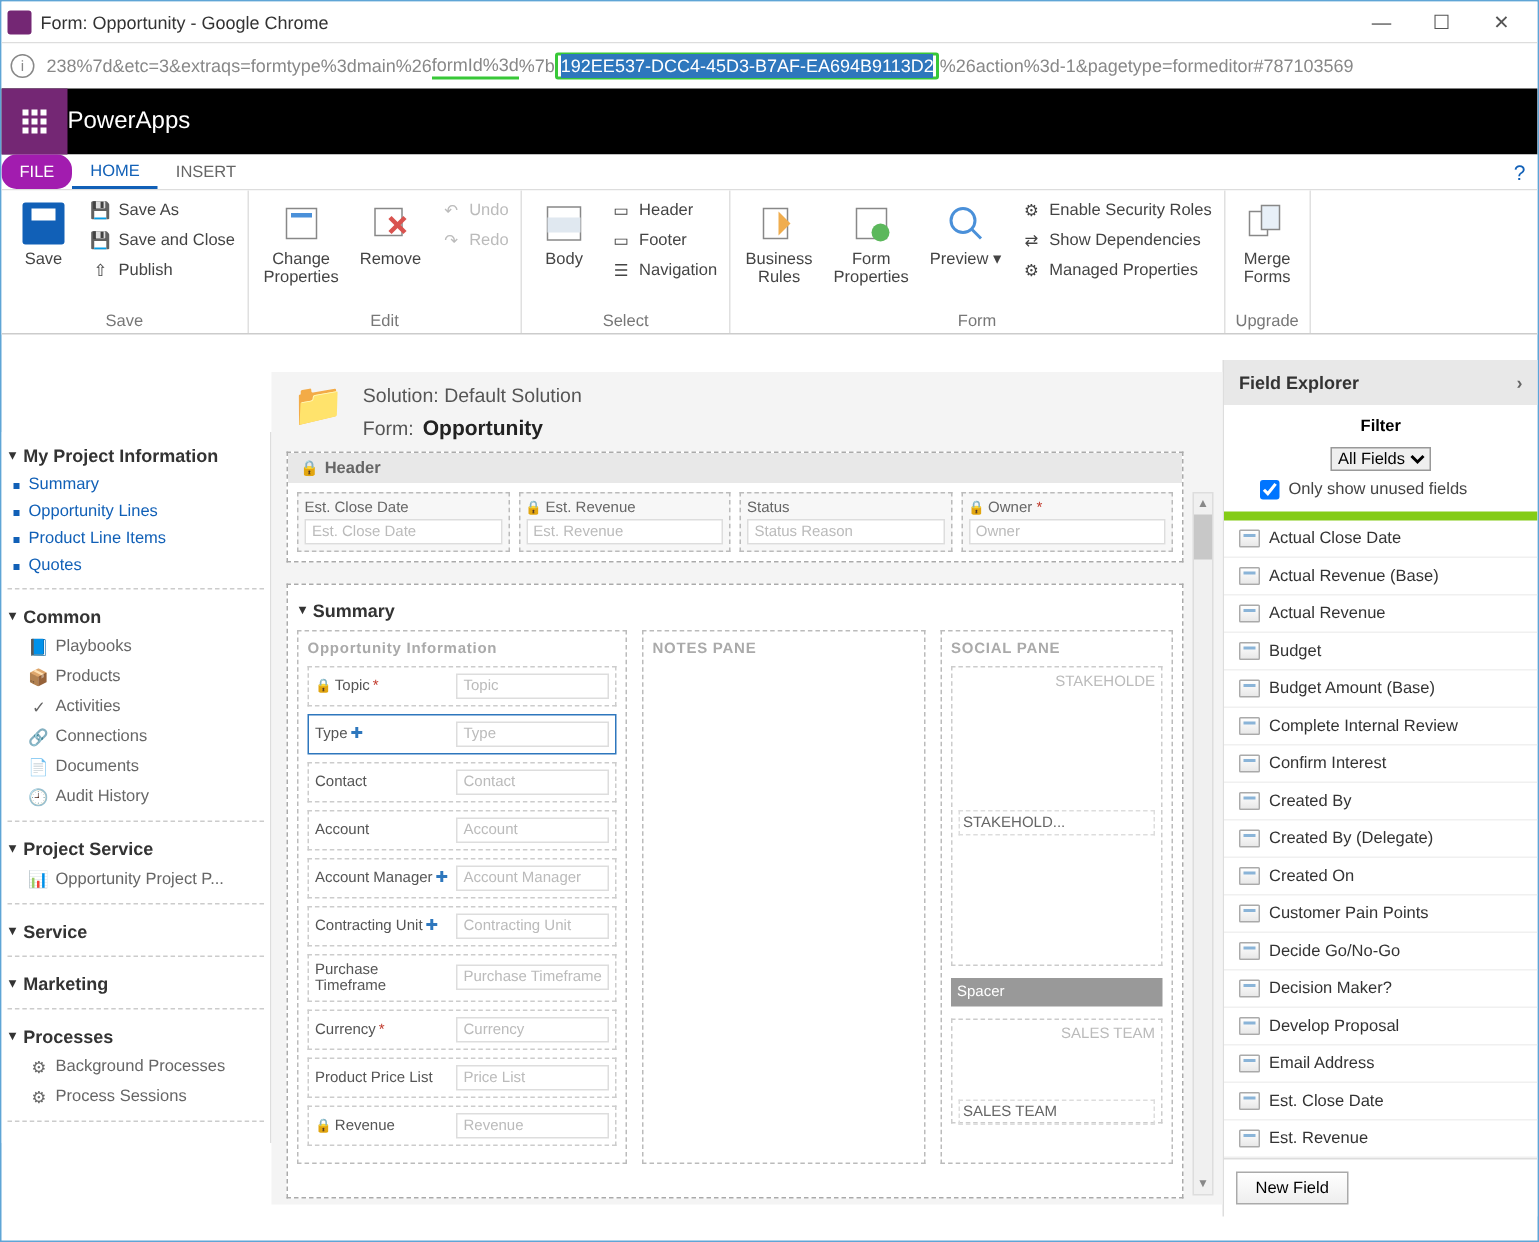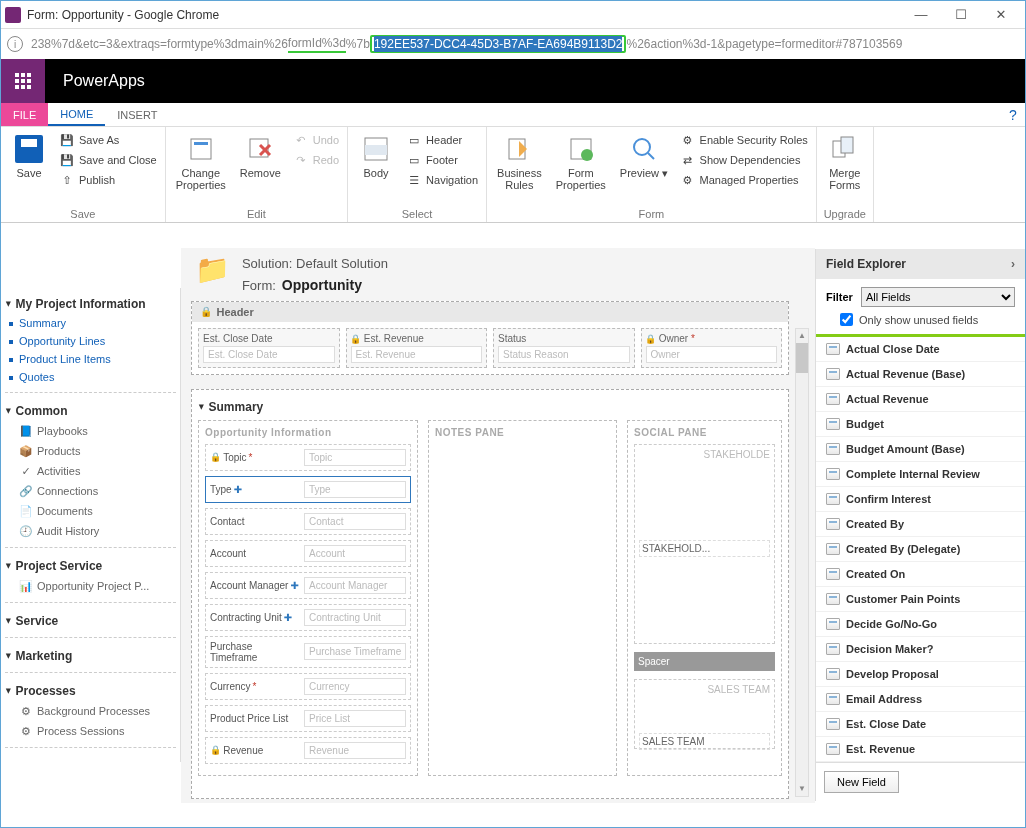--- a/index.html
+++ b/index.html
@@ -10,24 +10,24 @@
 .titlebar .winbtn { width: 40px; height: 26px; display: flex; align-items: center; justify-content: center; color: #555; font-size: 13px; }
 .urlbar { height: 30px; display: flex; align-items: center; padding: 0 6px; background: #fff; color: #888; font-size: 12px; white-space: nowrap; overflow: hidden; }
 .urlbar .info-icon { width: 16px; height: 16px; border: 1px solid #888; border-radius: 50%; display: flex; align-items: center; justify-content: center; margin-right: 8px; font-size: 10px; }
 .urlbar .green-underline { color: #888; border-bottom: 2px solid #38c838; padding-bottom: 1px; }
 .urlbar .highlight-box { display: inline-block; border: 2px solid #38c838; border-radius: 2px; padding: 0 2px; }
 .urlbar .highlight { background: #2e77bd; color: #fff; padding: 1px 0; }
 .brandbar { height: 44px; background: #000; display: flex; align-items: center; }
 .brandbar .waffle { width: 44px; height: 44px; background: #742774; display: flex; align-items: center; justify-content: center; }
 .waffle-grid { display: grid; grid-template-columns: repeat(3, 4px); grid-template-rows: repeat(3, 4px); gap: 2px; }
 .waffle-grid span { background: #fff; }
-.brandbar .brand { color: #fff; font-size: 16px; margin-left: 18px; }
+.brandbar .brand { color: #fff; font-size: 16px; }
 .tabsbar { height: 24px; background: #fff; display: flex; align-items: stretch; border-bottom: 1px solid #ddd; }
 .tabsbar .tab { padding: 0 12px; display: flex; align-items: center; font-size: 11px; color: #666; }
-.tabsbar .tab.file { background: #ec4899; color: #fff; }
+.tabsbar .tab.file { background: #a21caf; color: #fff; border-radius: 10px; }
 .tabsbar .tab.active { color: #1160b7; border-bottom: 2px solid #1160b7; }
 .tabsbar .spacer { flex: 1; }
 .tabsbar .help { width: 24px; display: flex; align-items: center; justify-content: center; color: #1160b7; font-size: 14px; }
 .ribbon { height: 96px; background: #fff; display: flex; border-bottom: 1px solid #ccc; }
 .ribbon-group { border-right: 1px solid #e0e0e0; padding: 4px 6px 2px 6px; display: flex; flex-direction: column; }
 .ribbon-group .content { flex: 1; display: flex; align-items: flex-start; gap: 6px; }
 .ribbon-group .label { text-align: center; font-size: 11px; color: #777; padding-top: 2px; }
 .big-btn { display: flex; flex-direction: column; align-items: center; justify-content: flex-start; padding: 2px 4px; min-width: 44px; }
 .big-btn .icn { width: 32px; height: 32px; display: flex; align-items: center; justify-content: center; }
 .big-btn .lbl { font-size: 11px; color: #444; text-align: center; line-height: 1.1; margin-top: 2px; }
@@ -77,25 +77,25 @@
 .ffield .flabel .req { color: #c0392b; font-size: 10px; }
 .ffield .flabel .plus { color: #2e77bd; font-size: 10px; }
 .ffield .finput { flex: 1; border: 1px solid #ddd; padding: 2px 4px; font-size: 10px; color: #bbb; background: #fff; min-width: 0; overflow: hidden; white-space: nowrap; }
 .social-box { border: 1px dashed #ccc; padding: 4px; margin-bottom: 8px; background: #fff; }
 .social-box .placeholder-label { font-size: 10px; color: #bbb; text-align: right; }
 .social-box .label-row { font-size: 10px; color: #666; padding: 2px; border: 1px dashed #ddd; margin-top: 4px; }
 .spacer-row { background: #999; color: #fff; font-size: 10px; padding: 4px; margin-bottom: 8px; }
 .right-panel { width: 210px; border-left: 1px solid #ddd; display: flex; flex-direction: column; background: #fff; }
 .rp-hdr { background: #e8e8e8; padding: 8px 10px; font-weight: bold; font-size: 12px; color: #333; display: flex; align-items: center; }
 .rp-hdr .chev { margin-left: auto; color: #666; }
-.rp-filter { padding: 8px 10px 4px 10px; display: flex; align-items: center; gap: 8px; }
+.rp-filter { padding: 8px 10px 4px 10px; display: flex; align-items: center; gap: 8px; flex-direction: column; }
 .rp-filter .flbl { font-size: 11px; font-weight: bold; }
 .rp-filter select { flex: 1; font-size: 11px; border: 1px solid #999; height: 20px; }
 .rp-check { padding: 2px 10px 8px 24px; font-size: 11px; color: #444; display: flex; align-items: center; gap: 6px; }
-.rp-list { flex: 1; overflow-y: auto; border-top: 3px solid #84cc16; font-weight: bold; }
+.rp-list { flex: 1; overflow-y: auto; border-top: 6px solid #84cc16; }
 .rp-item { padding: 6px 10px; font-size: 11px; color: #333; border-bottom: 1px solid #f0f0f0; display: flex; align-items: center; gap: 6px; }
 .rp-item .fi { width: 14px; height: 12px; background: linear-gradient(#fff, #e8e8e8); border: 1px solid #aaa; border-radius: 1px; position: relative; }
 .rp-item .fi::after { content: ""; position: absolute; top: 2px; left: 2px; right: 2px; height: 2px; background: #8ab4d8; }
 .rp-foot { padding: 8px; border-top: 1px solid #ddd; }
 .rp-foot button { font-size: 11px; padding: 4px 12px; background: linear-gradient(#fff, #eee); border: 1px solid #aaa; }
 .vscroll { position: absolute; right: 6px; top: 80px; bottom: 6px; width: 14px; background: #f0f0f0; border: 1px solid #ddd; }
 .vscroll .thumb { position: absolute; top: 14px; left: 0; right: 0; height: 30px; background: #c8c8c8; }
 .vscroll .arr { position: absolute; left: 0; right: 0; height: 14px; display: flex; align-items: center; justify-content: center; font-size: 8px; color: #888; }
 .vscroll .arr.top { top: 0; }
 .vscroll .arr.bot { bottom: 0; }

